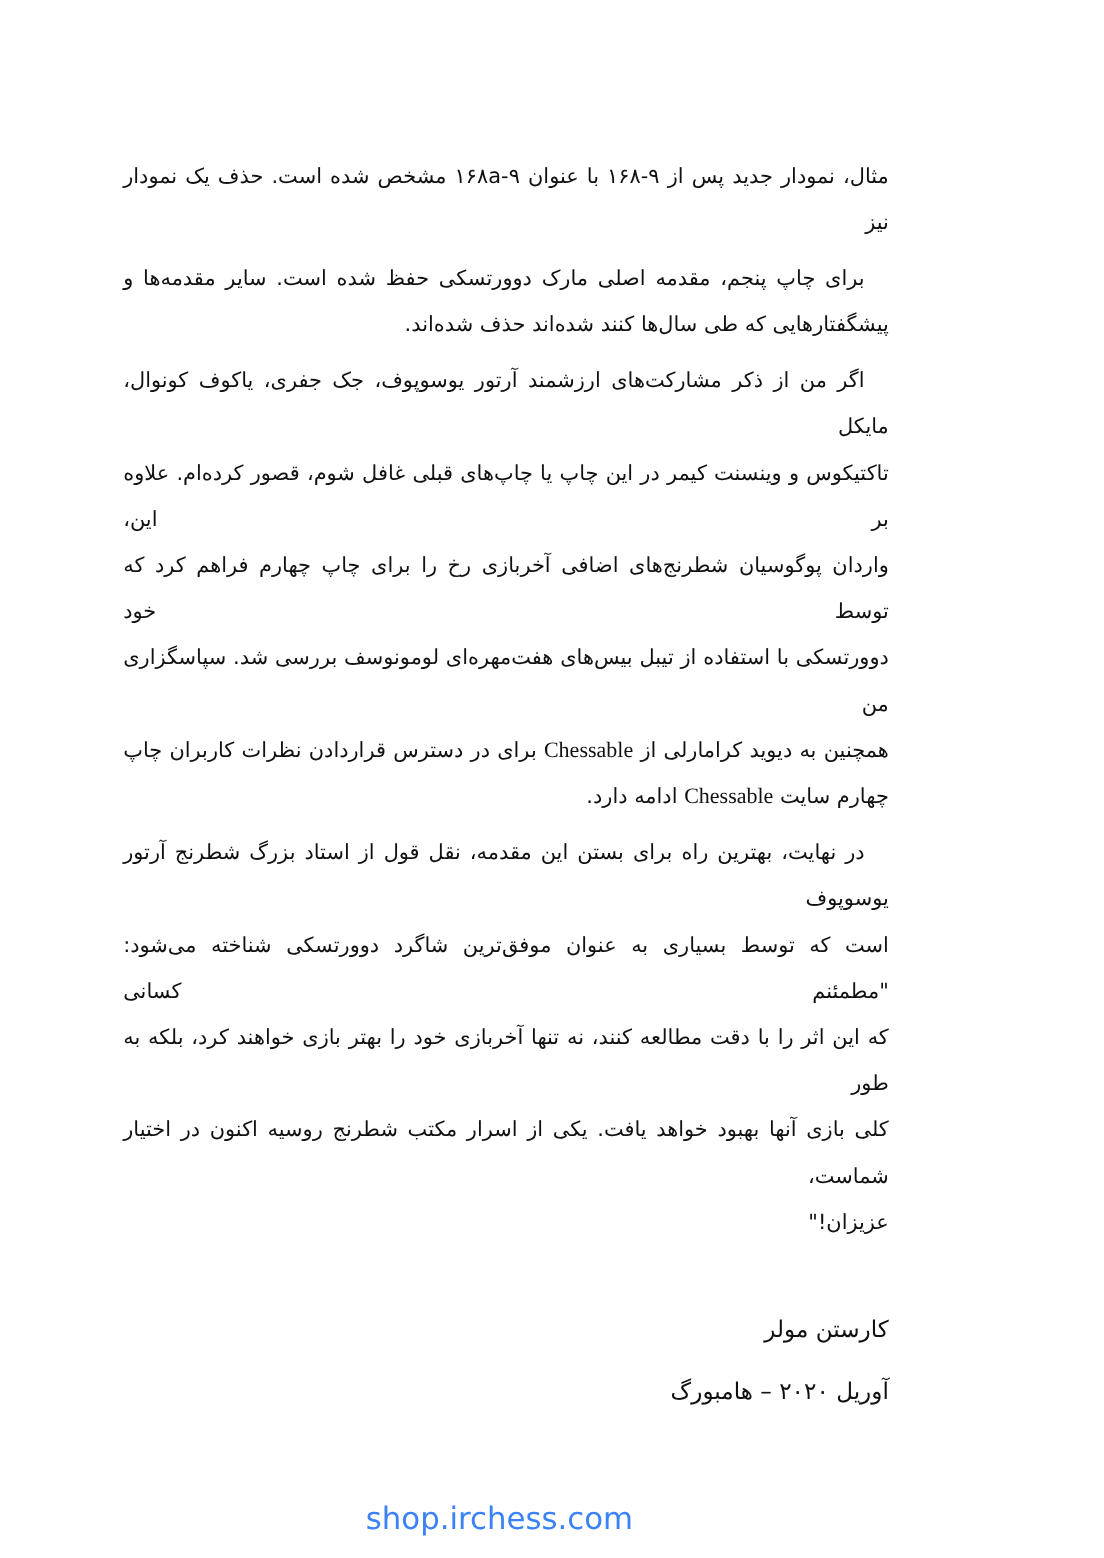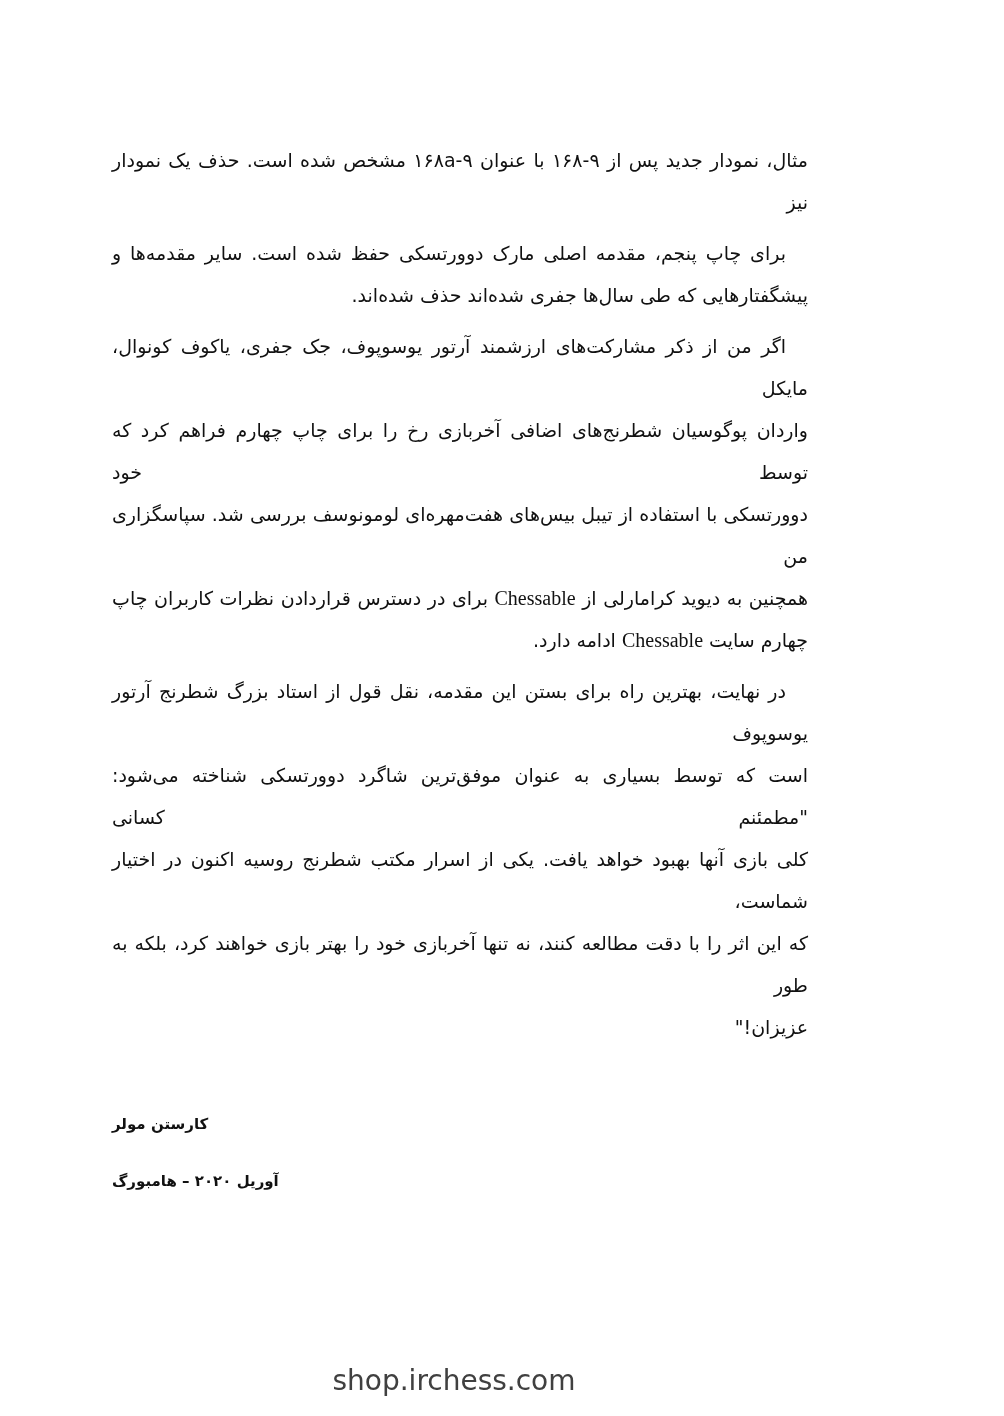--- a/index.html
+++ b/index.html
@@ -27,73 +27,74 @@
     text-align-last: justify;
   }
   .line.end { text-align-last: right; }
   .line.indent { text-indent: 22px; }
   .latin {
     font-family: "Liberation Serif", serif;
     font-size: 20px;
   }
   .signature {
     margin-top: 55px;
-    text-align: left;
-    font-weight: bold;
-    font-size: 15px;
+    text-align: right;
+    font-weight: normal;
+    font-size: 21px;
     line-height: 42px;
   }
   .sig-date { margin-top: 15px; }
   .footer {
     position: absolute;
     top: 1364px;
     left: 0;
     width: 100%;
     text-align: center;
     direction: ltr;
   }
   .footer a {
-    color: #404040;
+    color: #3b82f6;
     font-size: 28px;
     text-decoration: none;
     font-family: "DejaVu Sans", sans-serif;
   }
 </style>
 </head>
 <body>
 
 <div class="page">
   <div class="content">
 
     <div class="para">
       <div class="line">مثال، نمودار جدید پس از ۹-۱۶۸ با عنوان ۹-۱۶۸a مشخص شده است. حذف یک نمودار نیز</div>
     </div>
 
     <div class="para">
       <div class="line indent">برای چاپ پنجم، مقدمه اصلی مارک دوورتسکی حفظ شده است. سایر مقدمه‌ها و</div>
-      <div class="line end">پیشگفتارهایی که طی سال‌ها جفری شده‌اند حذف شده‌اند.</div>
+      <div class="line end">پیشگفتارهایی که طی سال‌ها کنند شده‌اند حذف شده‌اند.</div>
     </div>
 
     <div class="para">
       <div class="line indent">اگر من از ذکر مشارکت‌های ارزشمند آرتور یوسوپوف، جک جفری، یاکوف کونوال، مایکل</div>
+      <div class="line">تاکتیکوس و وینسنت کیمر در این چاپ یا چاپ‌های قبلی غافل شوم، قصور کرده‌ام. علاوه بر این،</div>
       <div class="line">واردان پوگوسیان شطرنج‌های اضافی آخربازی رخ را برای چاپ چهارم فراهم کرد که توسط خود</div>
       <div class="line">دوورتسکی با استفاده از تیبل بیس‌های هفت‌مهره‌ای لومونوسف بررسی شد. سپاسگزاری من</div>
       <div class="line">
         <span>همچنین به دیوید کرامارلی از </span><span class="latin">Chessable</span><span> برای در دسترس قراردادن نظرات کاربران چاپ</span>
       </div>
       <div class="line end">
         <span>چهارم سایت </span><span class="latin">Chessable</span><span> ادامه دارد.</span>
       </div>
     </div>
 
     <div class="para">
       <div class="line indent">در نهایت، بهترین راه برای بستن این مقدمه، نقل قول از استاد بزرگ شطرنج آرتور یوسوپوف</div>
       <div class="line">است که توسط بسیاری به عنوان موفق‌ترین شاگرد دوورتسکی شناخته می‌شود: "مطمئنم کسانی</div>
+      <div class="line">که این اثر را با دقت مطالعه کنند، نه تنها آخربازی خود را بهتر بازی خواهند کرد، بلکه به طور</div>
       <div class="line">کلی بازی آنها بهبود خواهد یافت. یکی از اسرار مکتب شطرنج روسیه اکنون در اختیار شماست،</div>
-      <div class="line">که این اثر را با دقت مطالعه کنند، نه تنها آخربازی خود را بهتر بازی خواهند کرد، بلکه به طور</div>
       <div class="line end">عزیزان!"</div>
     </div>
 
     <div class="signature">
       <div class="sig-name">کارستن مولر</div>
       <div class="sig-date">آوریل ۲۰۲۰ – هامبورگ</div>
     </div>
 
   </div>
 

